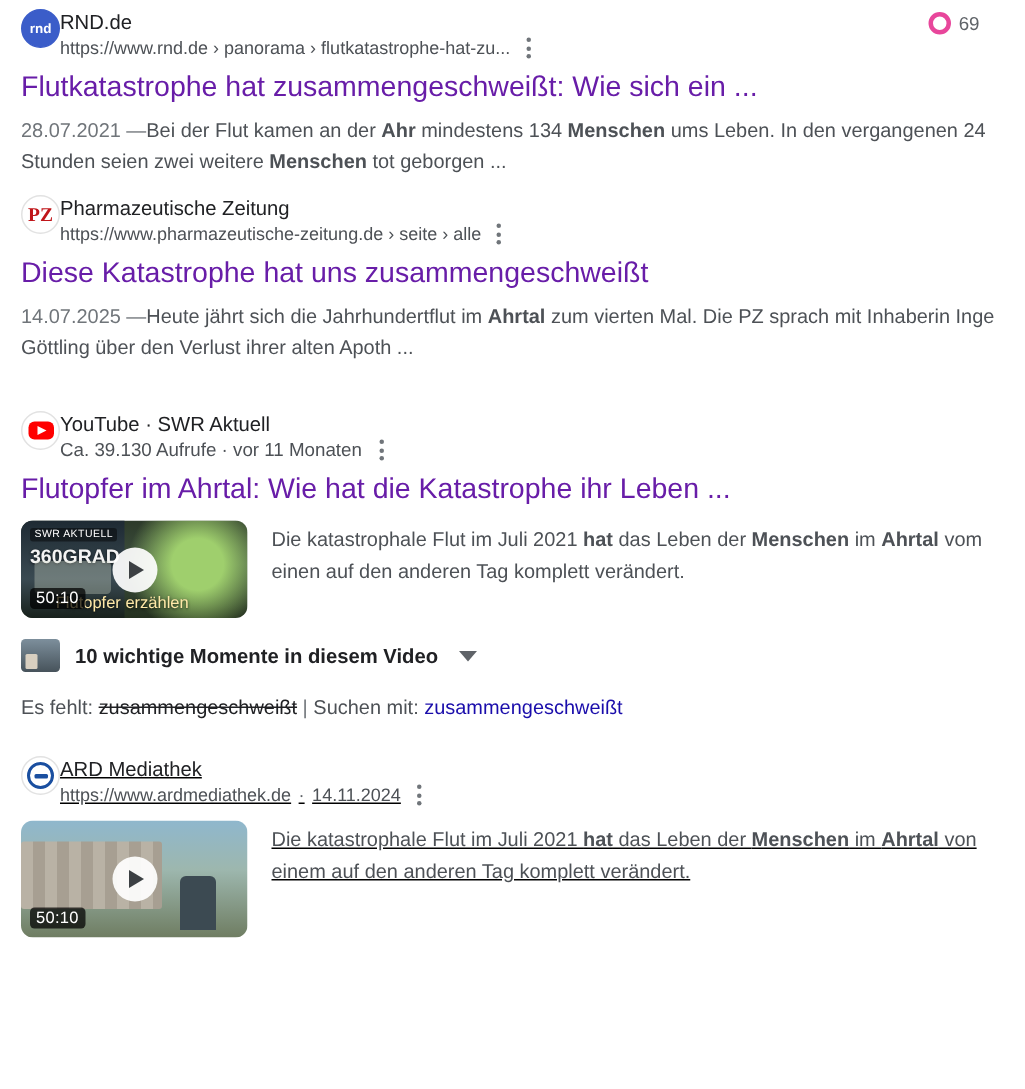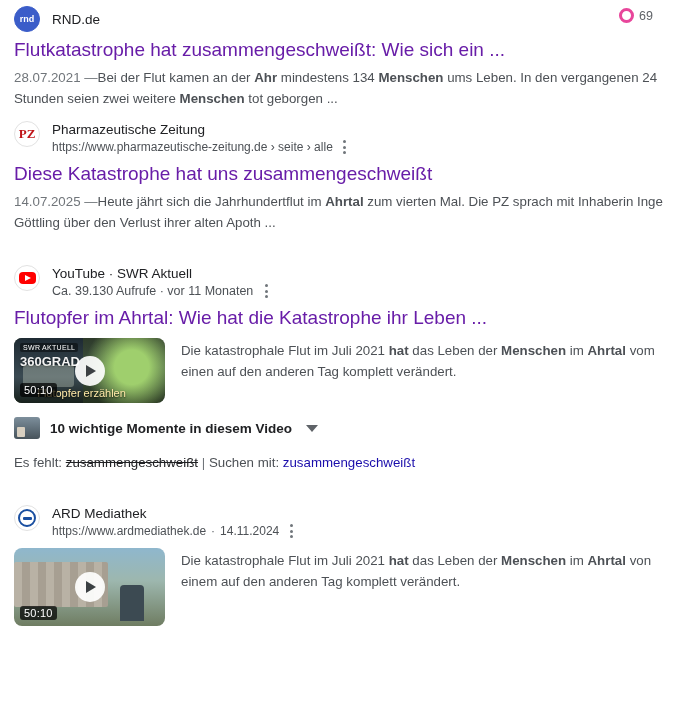--- a/index.html
+++ b/index.html
@@ -19,21 +19,20 @@
     position: relative;
     background: #fff;
     padding: 0 14px;
   }
 
   
   .result { position: relative; }
   .res-head {
     display: flex;
     align-items: flex-start;
-    gap: 12px;
   }
   .favicon {
     width: 26px; height: 26px;
     border-radius: 50%;
     flex: 0 0 26px;
     display: flex; align-items: center; justify-content: center;
     border: 1px solid #dadce0;
     background: #fff;
     overflow: hidden;
     font-size: 9px;
@@ -259,20 +258,28 @@
     <div class="badge-wrap" style="right:16px; top:8px;">
       <span class="badge-circle"></span>
       <span class="badge-num">69</span>
     </div>
     <div class="res-head">
       <div class="favicon fav-rnd">
         <span>rnd</span>
       </div>
       <div class="site-col">
         <div class="site-name">RND.de</div>
+        <div class="site-url-row">
+          <span class="site-url">https://www.rnd.de › panorama › flutkatastrophe-hat-zu...</span>
+          <span class="kebab">
+              <i></i>
+              <i></i>
+              <i></i>
+            </span>
+        </div>
       </div>
     </div>
     <div class="title visited">Flutkatastrophe hat zusammengeschweißt: Wie sich ein ...</div>
     <div class="snippet">
       <span class="date">28.07.2021 —</span><span>Bei der Flut kamen an der <b>Ahr</b> mindestens 134 <b>Menschen</b> ums Leben. In den vergangenen 24 Stunden seien zwei weitere <b>Menschen</b> tot geborgen ...</span>
     </div>
   </div>
 
   <div class="result" style="margin-top:12px;">
     <div class="res-head">
@@ -339,21 +346,21 @@
 
     <div class="missing">
       <span>Es fehlt:</span>
       <span class="struck">zusammengeschweißt</span>
       <span class="sep">|</span>
       <span>Suchen mit:</span>
       <span class="link">zusammengeschweißt</span>
     </div>
   </div>
 
-  <div class="result" style="margin-top:32px;">
+  <div class="result" style="margin-top:22px;text-decoration:underline;">
     <div class="res-head">
       <div class="favicon fav-ard">
         <span class="ard-ico"></span>
       </div>
       <div class="site-col">
         <div class="site-name">ARD Mediathek</div>
         <div class="site-url-row">
           <span class="site-url">https://www.ardmediathek.de</span>
           <span class="url-sep">·</span>
           <span class="site-url">14.11.2024</span>

